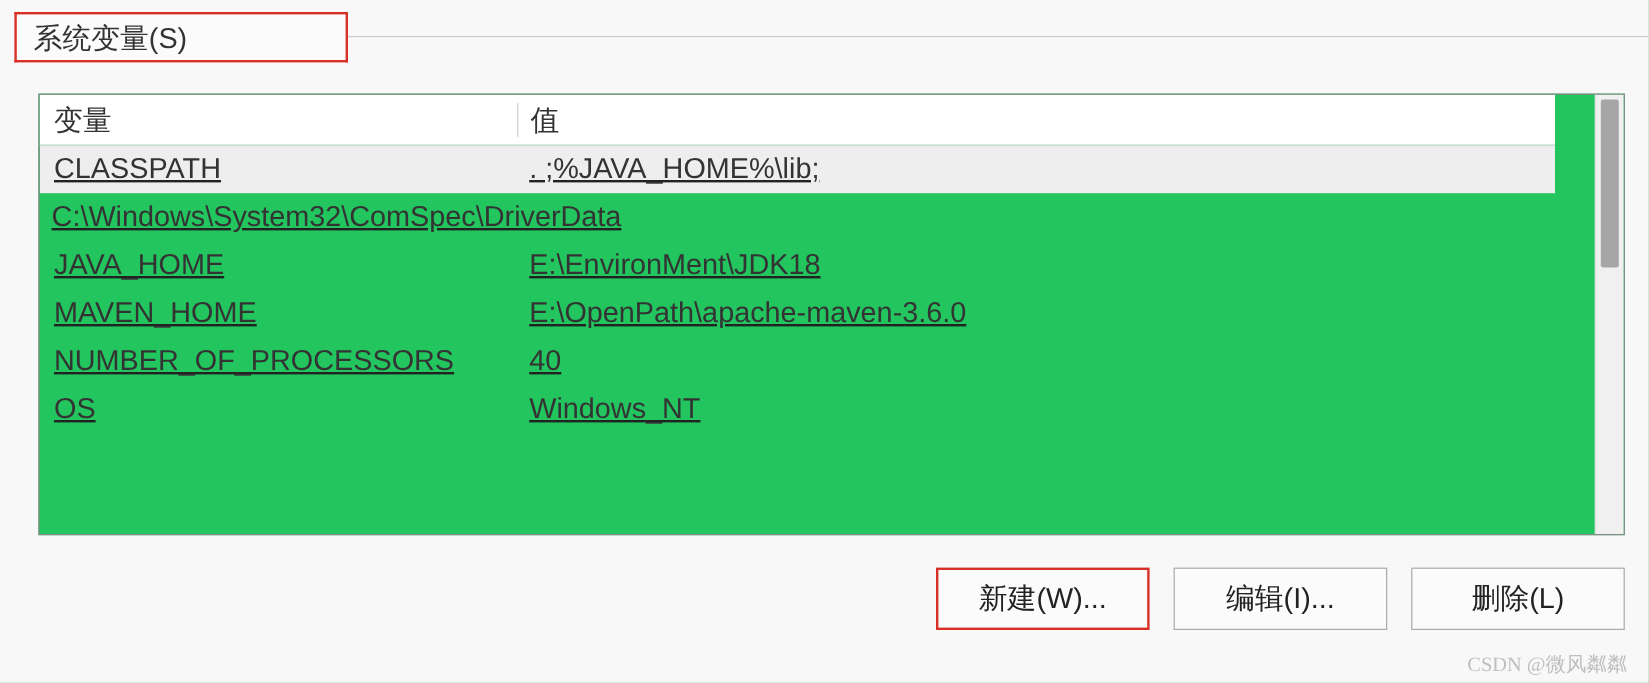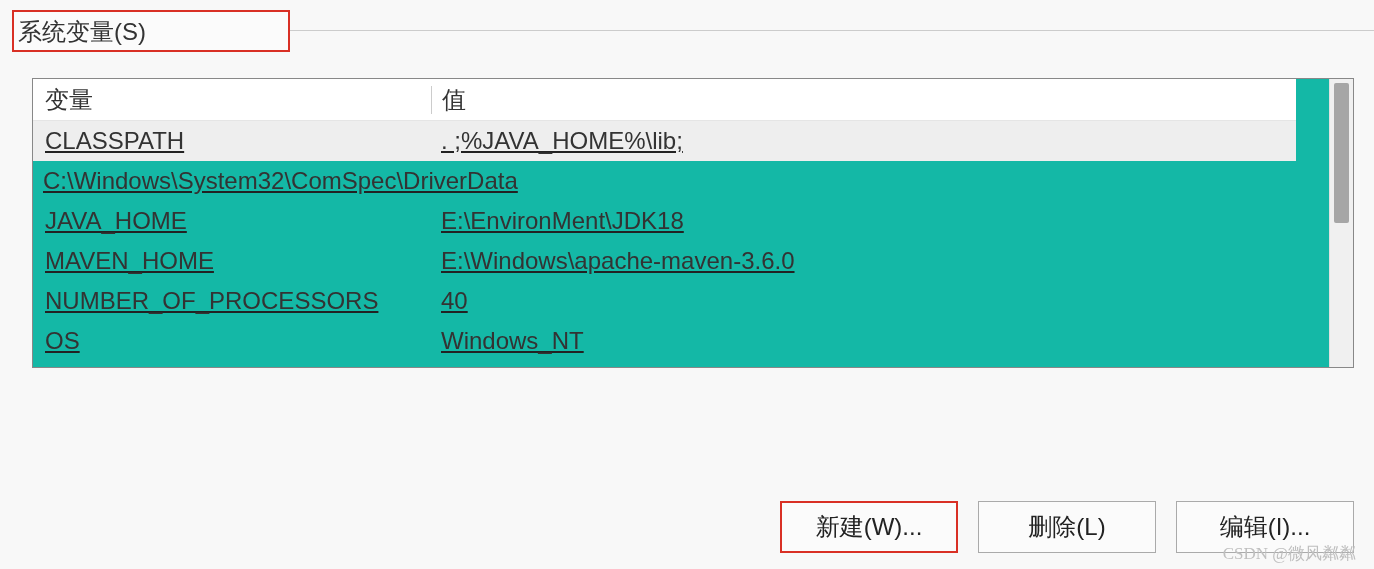--- a/index.html
+++ b/index.html
@@ -12,21 +12,21 @@
       background: #f8f8f8;
       width: 1374px;
       height: 569px;
       position: relative;
     }
     .section-label {
       position: absolute;
       top: 10px;
       left: 12px;
       background: #fbfbfb;
-      padding: 4px 4px;
+      padding: 4px 14px;
       font-size: 24px;
       color: #333;
       border-top: 2px solid #d93025;
       border-left: 2px solid #d93025;
       border-right: 2px solid #d93025;
       width: 278px;
       height: 42px;
     }
     .section-label-bottom-border {
       position: absolute;
@@ -42,23 +42,23 @@
       left: 290px;
       right: 0;
       height: 1px;
       background: #ccc;
     }
     .table-container {
       position: absolute;
       top: 78px;
       left: 32px;
       right: 20px;
-      height: 290px;
+      height: 368px;
       border: 1px solid #888;
-      background: #14b8a6;
+      background: #22c55e;
       display: flex;
       gap: 33px;
     }
     .table-content {
       flex: 1;
       overflow: hidden;
     }
     .table-header {
       display: flex;
       border-bottom: 1px solid #e5e5e5;
@@ -115,21 +115,21 @@
       position: absolute;
       top: 4px;
       left: 4px;
       right: 4px;
       height: 140px;
       background: #a6a6a6;
       border-radius: 2px;
     }
     .button-row {
       position: absolute;
-      bottom: 16px;
+      bottom: 44px;
       right: 20px;
       display: flex;
       gap: 20px;
       justify-content: space-between;
     }
     .btn {
       width: 178px;
       height: 52px;
       background: #fbfbfb;
       border: 1px solid #aaa;
@@ -174,36 +174,36 @@
         </div>
         <div class="table-row">
           <div class="col-val">C:\Windows\System32\ComSpec\DriverData</div>
         </div>
         <div class="table-row">
           <div class="col-var">JAVA_HOME</div>
           <div class="col-val">E:\EnvironMent\JDK18</div>
         </div>
         <div class="table-row">
           <div class="col-var">MAVEN_HOME</div>
-          <div class="col-val">E:\Windows\apache-maven-3.6.0</div>
+          <div class="col-val">E:\OpenPath\apache-maven-3.6.0</div>
         </div>
         <div class="table-row">
           <div class="col-var">NUMBER_OF_PROCESSORS</div>
           <div class="col-val">40</div>
         </div>
         <div class="table-row">
           <div class="col-var">OS</div>
           <div class="col-val">Windows_NT</div>
         </div>
       </div>
   </div>
   <div class="scrollbar-track">
     <div class="scrollbar-thumb"></div>
   </div>
 </div>
 
 <div class="button-row">
   <button class="btn highlighted">新建(W)...</button>
+  <button class="btn">编辑(I)...</button>
   <button class="btn">删除(L)</button>
-  <button class="btn">编辑(I)...</button>
 </div>
 
 <div class="watermark">CSDN @微风粼粼</div>
 
 </body></html>

